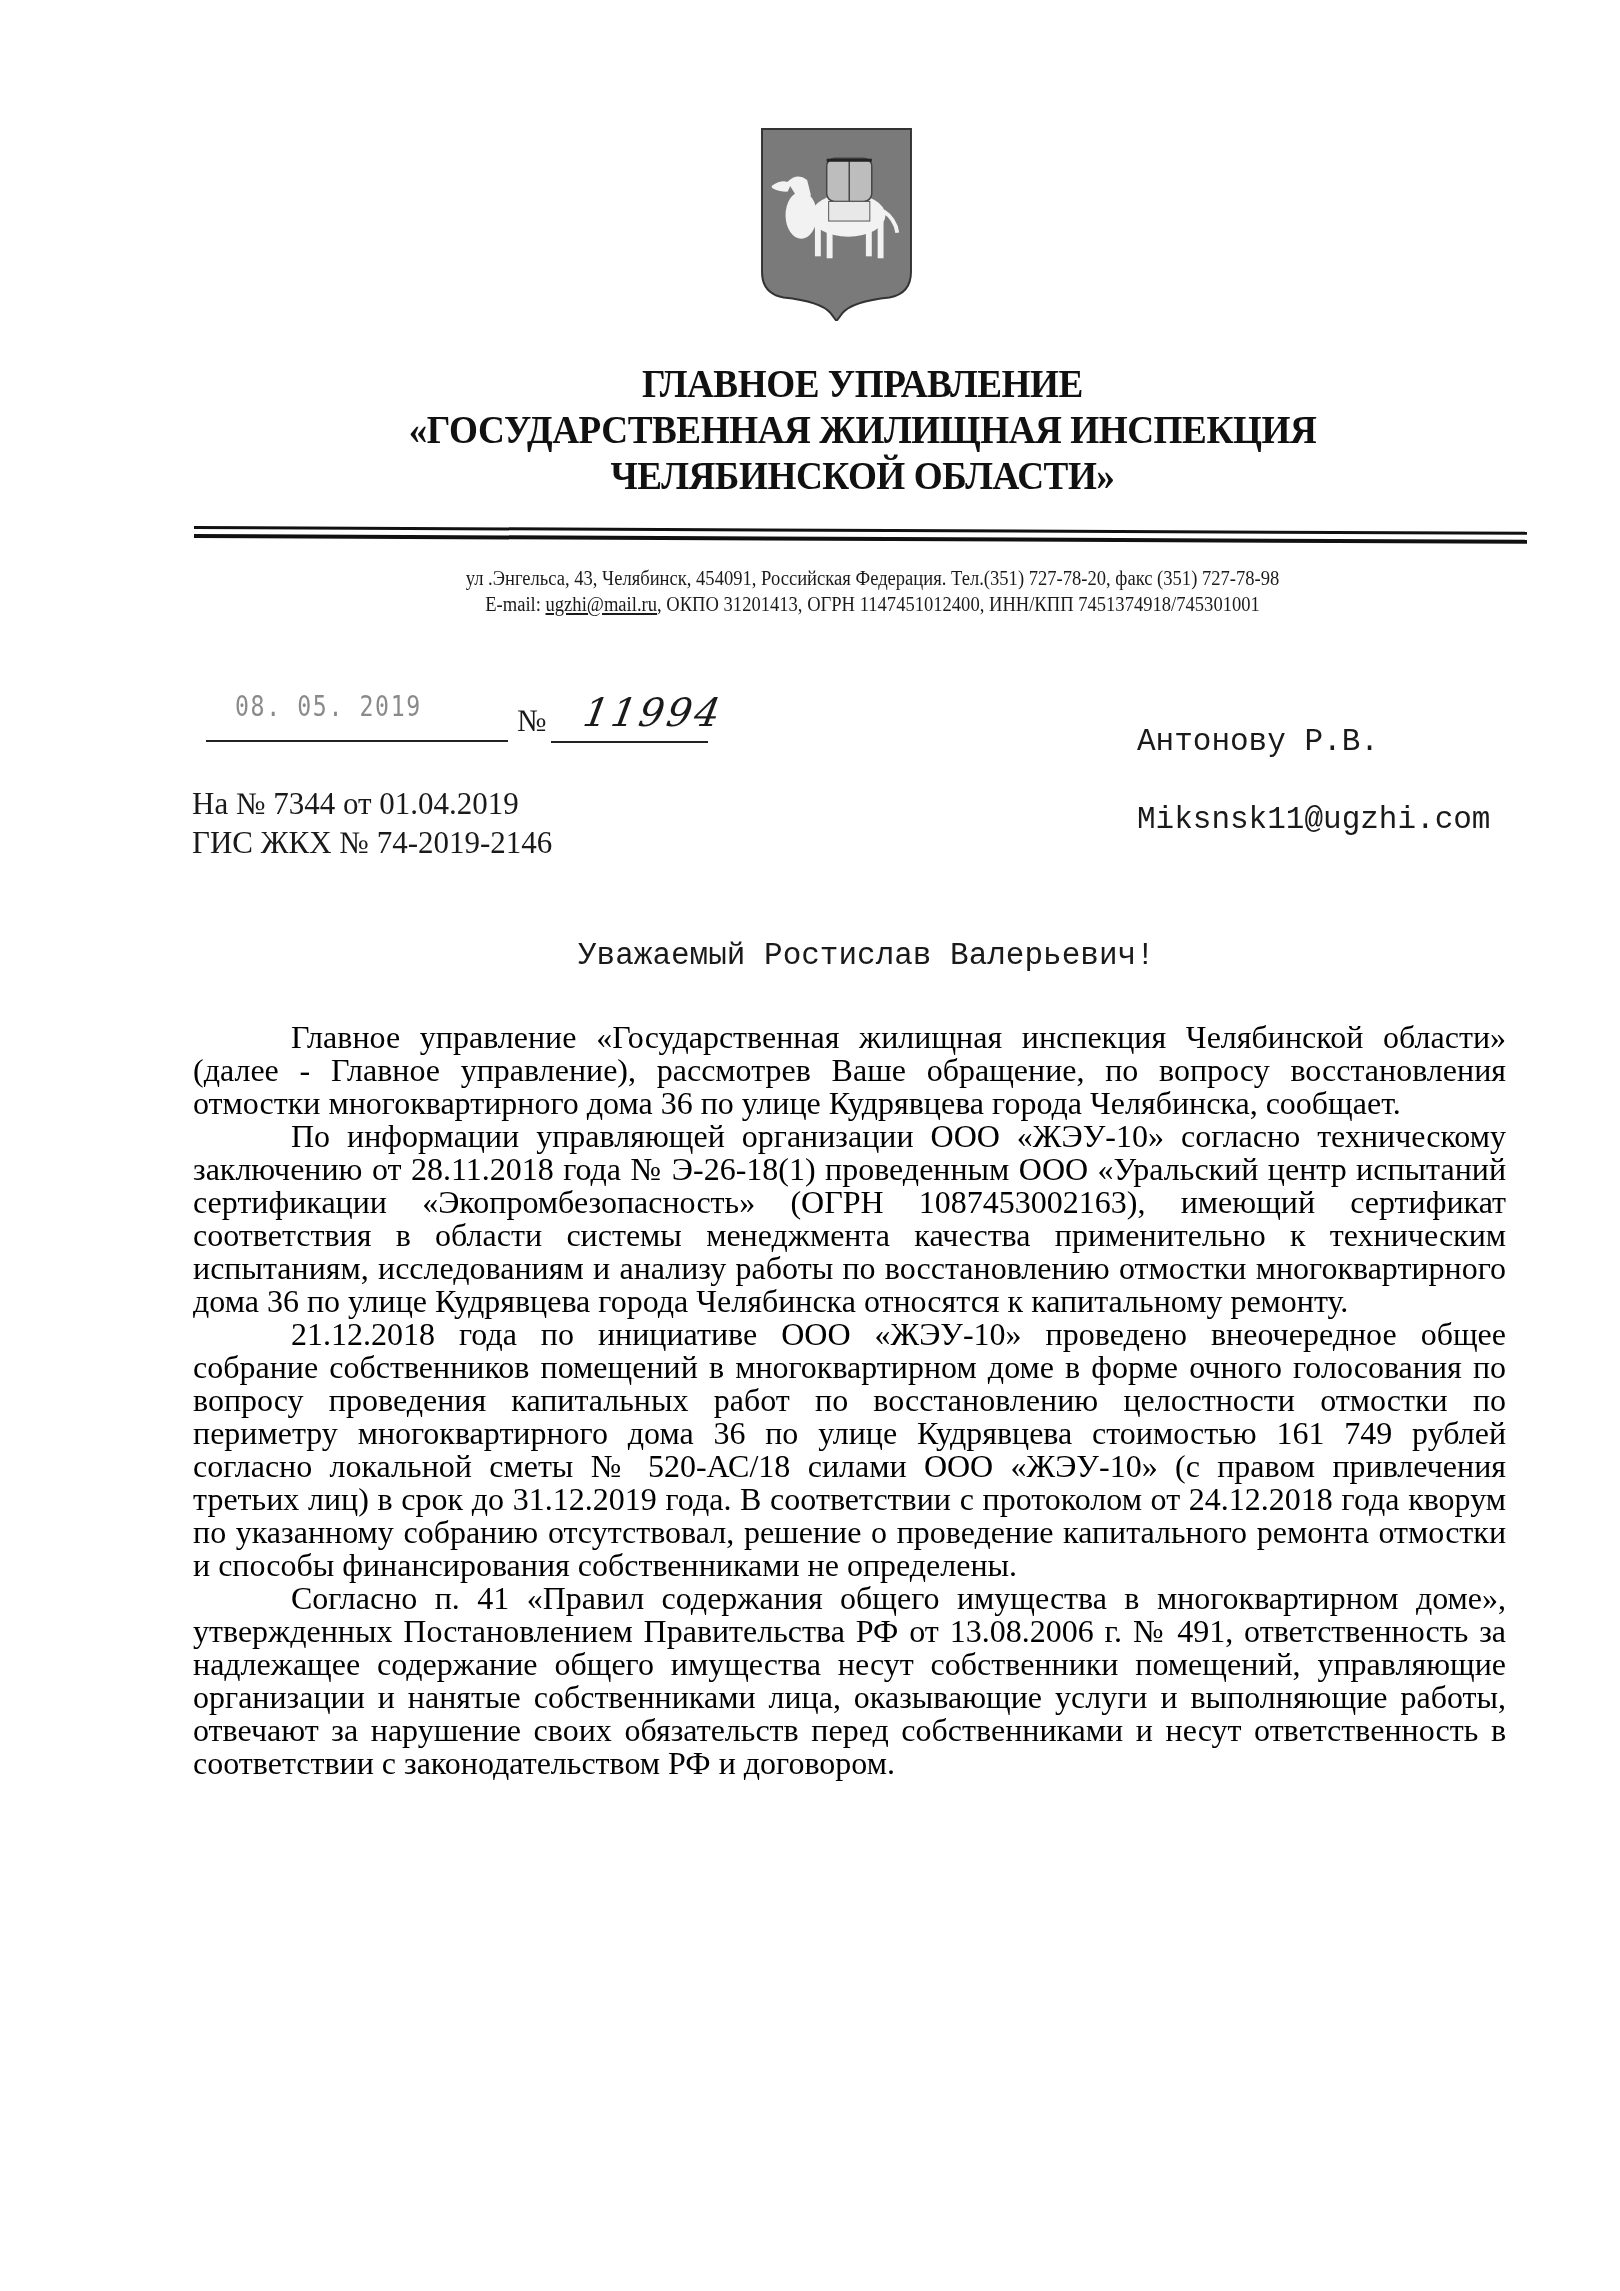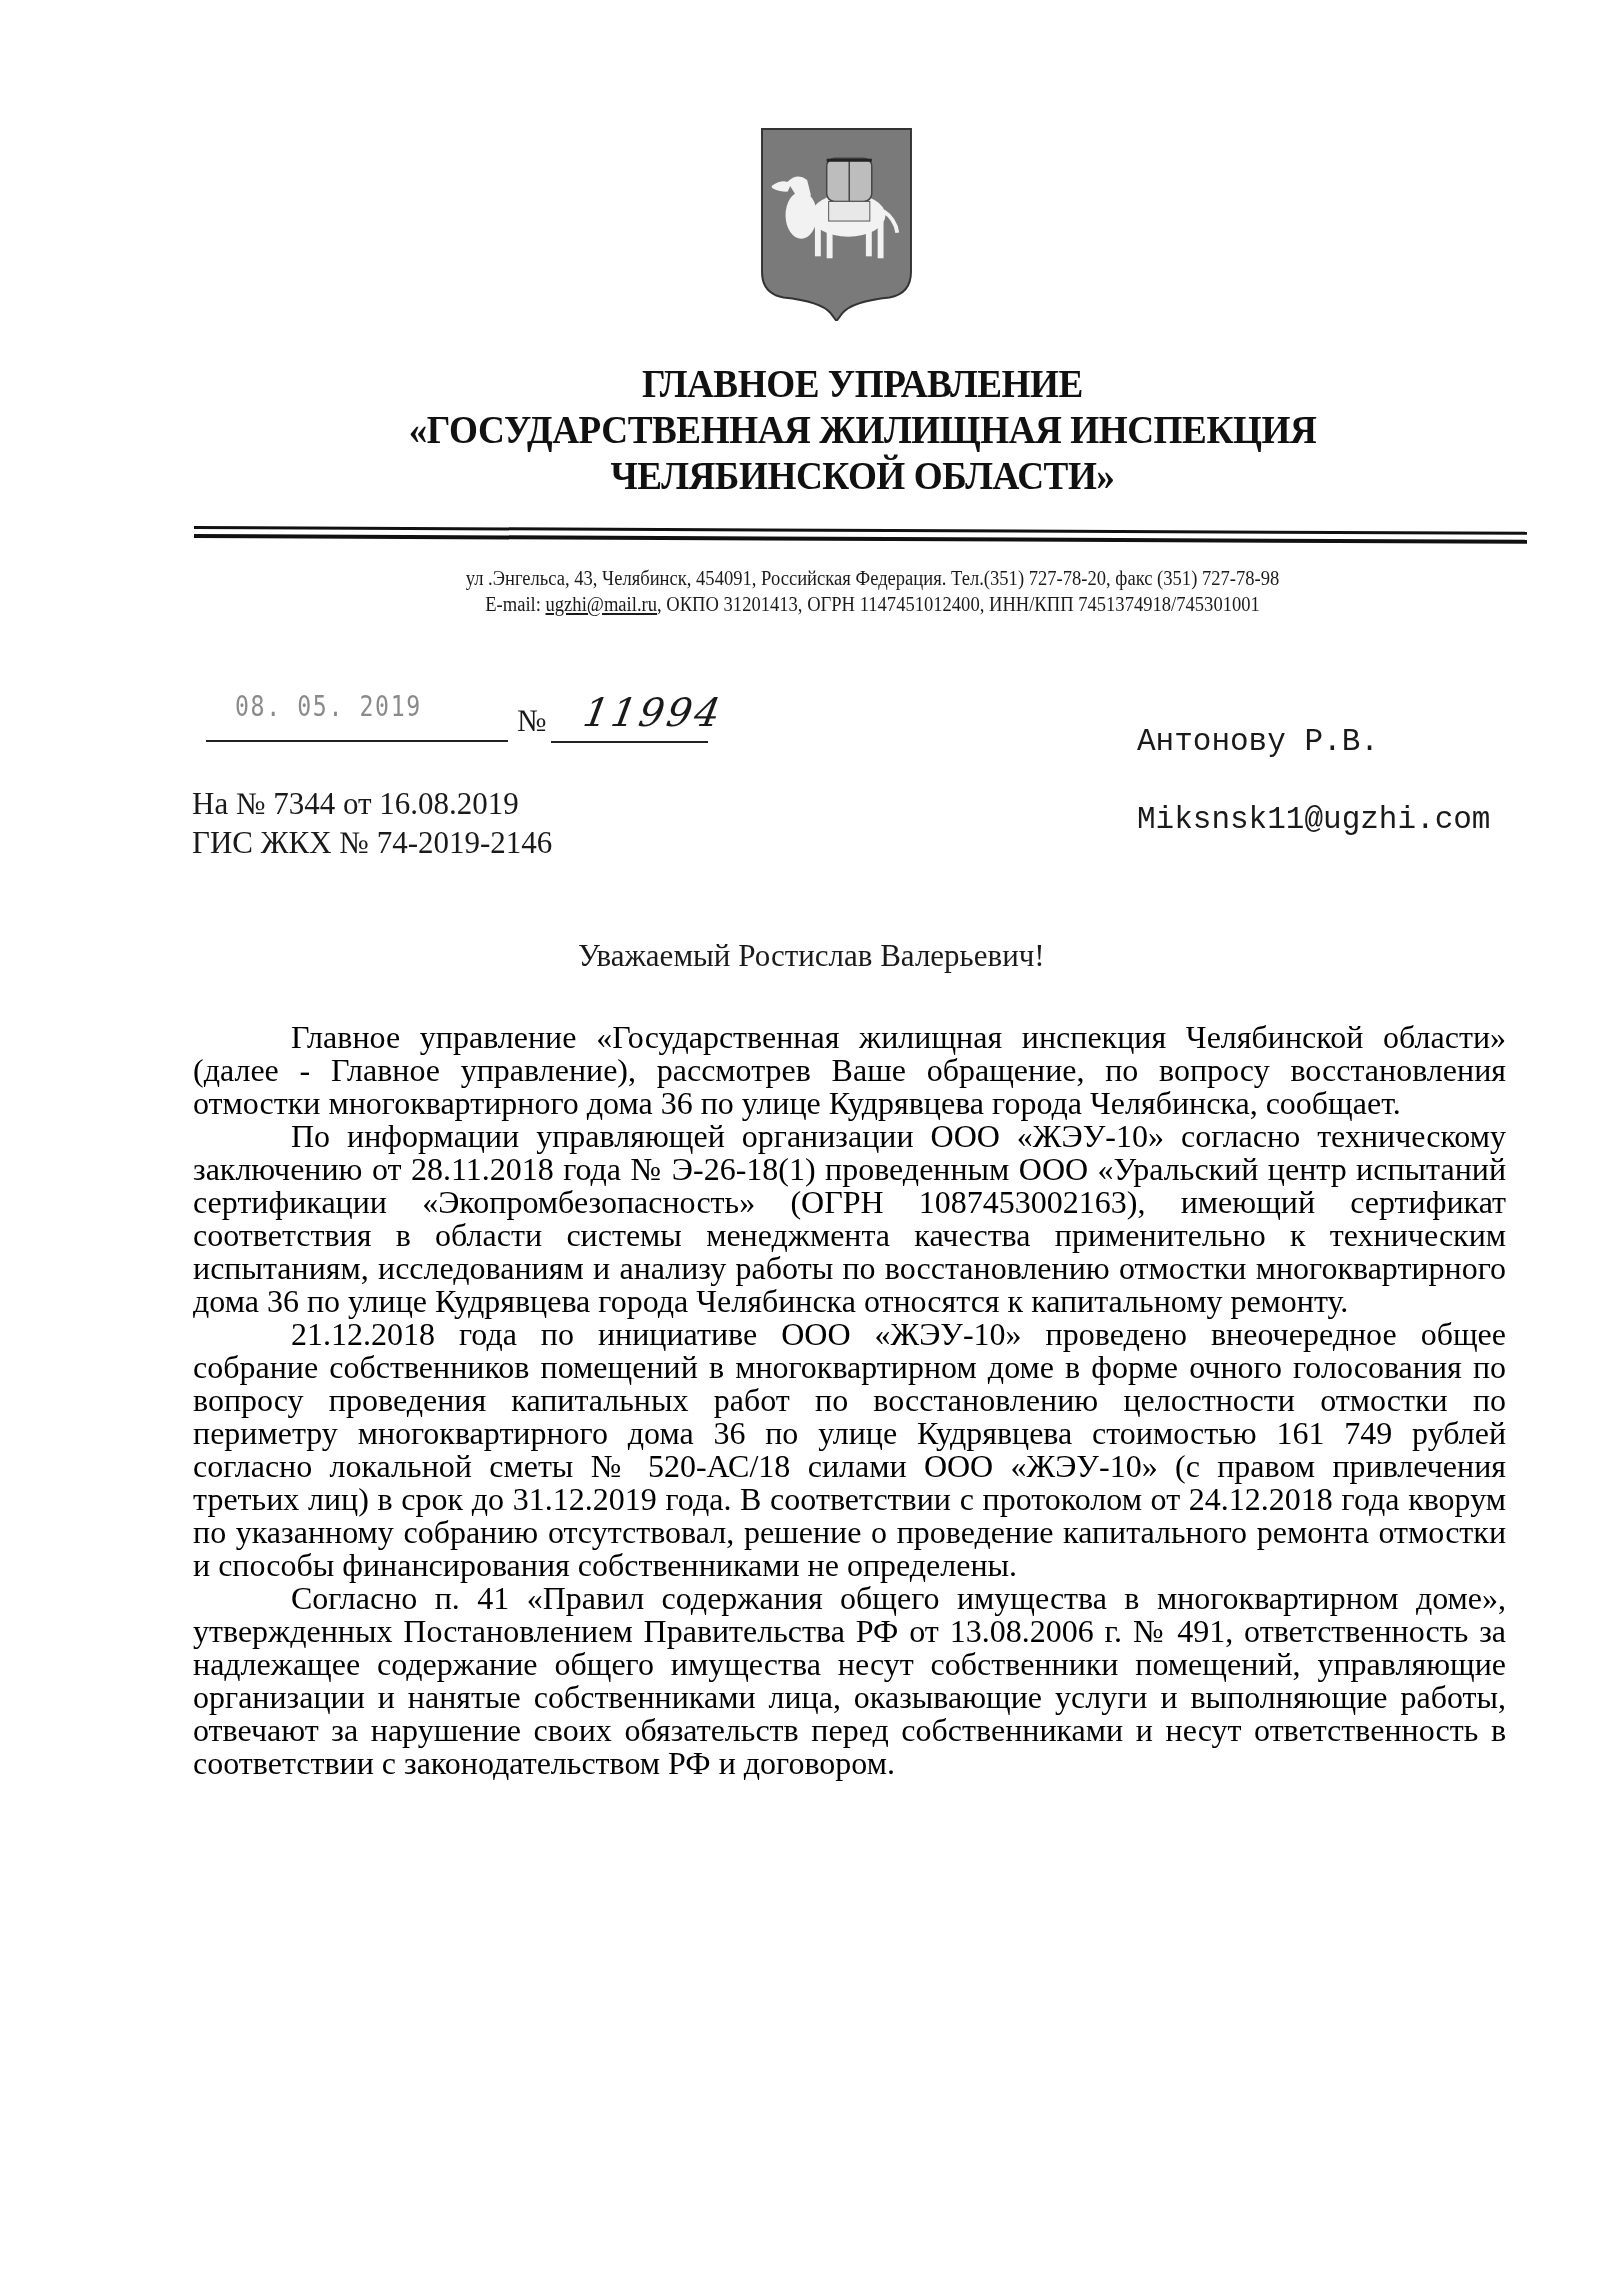--- a/index.html
+++ b/index.html
@@ -33,21 +33,21 @@
   .num-sign { position: absolute; left: 517px; top: 703px; font-family: "Liberation Serif", serif; font-size: 31px; }
   .reg-num { position: absolute; left: 584px; top: 690px; font-family: "DejaVu Serif", serif; font-style: italic;
     font-size: 39px; color: #1a1a1a; letter-spacing: 2.9px; transform: skewX(-10deg); }
   .reg-line2 { position: absolute; left: 551px; top: 741px; width: 157px; height: 2px; background: #222; }
 
   .ref { position: absolute; left: 192px; top: 784px; font-family: "Liberation Serif", serif; font-size: 31px; line-height: 39px; }
 
   .addressee { position: absolute; left: 1137px; top: 722px; font-family: Liberation Mono, monospace; font-size: 31px; line-height: 39px; }
   .addressee .email { margin-top: 39px; }
 
-  .salutation { position: absolute; left: 578px; top: 938px; font-family: Liberation Serif, serif; font-size: 31px; }
+  .salutation { position: absolute; left: 578px; top: 938px; font-family: Liberation Mono, monospace; font-size: 31px; }
 
   .body-text { position: absolute; left: 193px; width: 1313px; top: 1021px;
     font-family: "Liberation Serif", serif; font-size: 32px; line-height: 33px;
     text-align: justify; color: #000000; }
   .body-text p { margin: 0; text-indent: 98px; }
 </style>
 </head>
 <body>
 
 <div class="page">
@@ -87,21 +87,21 @@
     <div><span>E-mail: </span><span class="u">ugzhi@mail.ru</span><span>, ОКПО 31201413, ОГРН 1147451012400, ИНН/КПП 7451374918/745301001</span></div>
   </div>
 
   <div class="stamp-date">08. 05. 2019</div>
   <div class="reg-line1"></div>
   <div class="num-sign">№</div>
   <div class="reg-num">11994</div>
   <div class="reg-line2"></div>
 
   <div class="ref serif">
-    <div>На № 7344 от 16.08.2019</div>
+    <div>На № 7344 от 01.04.2019</div>
     <div>ГИС ЖКХ № 74-2019-2146</div>
   </div>
 
   <div class="addressee">
     <div>Антонову Р.В.</div>
     <div class="email">Miksnsk11@ugzhi.com</div>
   </div>
 
   <div class="salutation">Уважаемый Ростислав Валерьевич!</div>
 

